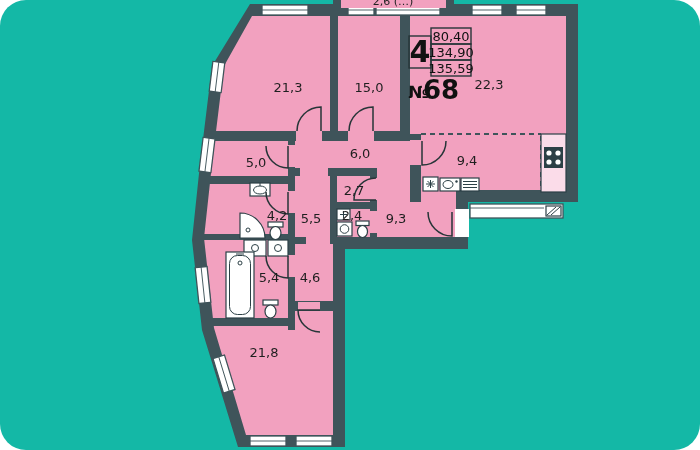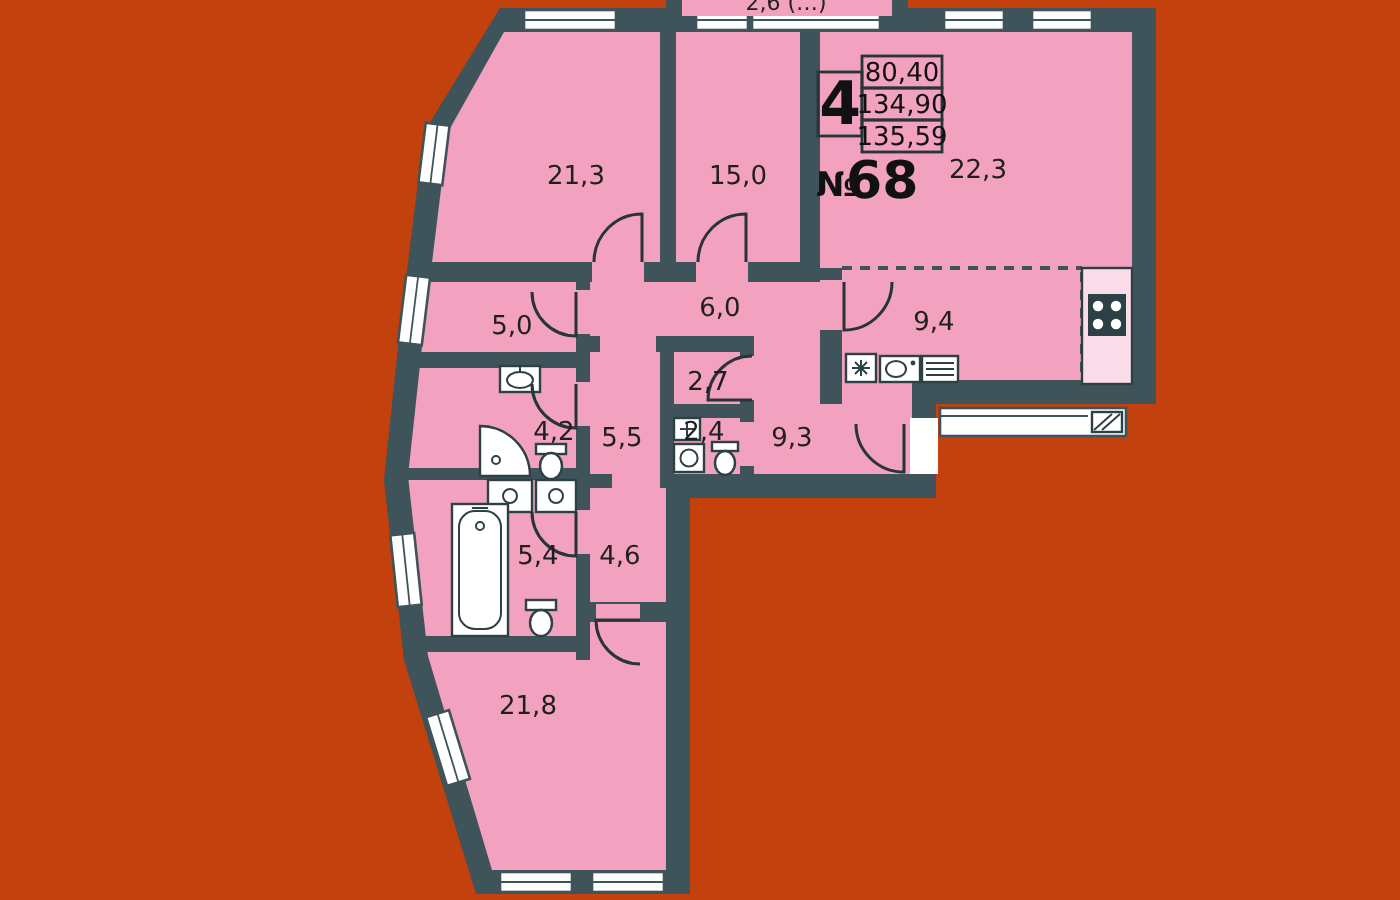--- a/index.html
+++ b/index.html
@@ -1,17 +1,17 @@
 <!DOCTYPE html>
 <html><head>
 <meta charset="utf-8">
 <style>
   html,body{margin:0;padding:0;background:#ffffff;}
-  .stage{position:relative;width:700px;height:450px;background:#c2410c;overflow:hidden;
-         font-family:"DejaVu Sans",sans-serif;}
+  .stage{position:relative;width:700px;height:450px;background:#14b8a6;overflow:hidden;
+         font-family:"DejaVu Sans",sans-serif;border-radius:26px;}
   svg{position:absolute;left:0;top:0;}
   .wall{fill:#3f545a;}
   .gap{fill:#f2a1bf;}
   .whitegap{fill:#ffffff;}
   .win{fill:#ffffff;stroke:#3f545a;stroke-width:1.3;}
   .winline{stroke:#3f545a;stroke-width:0.9;}
   .fix{fill:#ffffff;stroke:#2c4046;stroke-width:1.2;}
   .fixline{stroke:#2c4046;stroke-width:1;fill:none;}
   .arc{stroke:#273538;stroke-width:1.5;fill:none;}
   .dash{stroke:#3f545a;stroke-width:2;fill:none;stroke-dasharray:5 4;}

